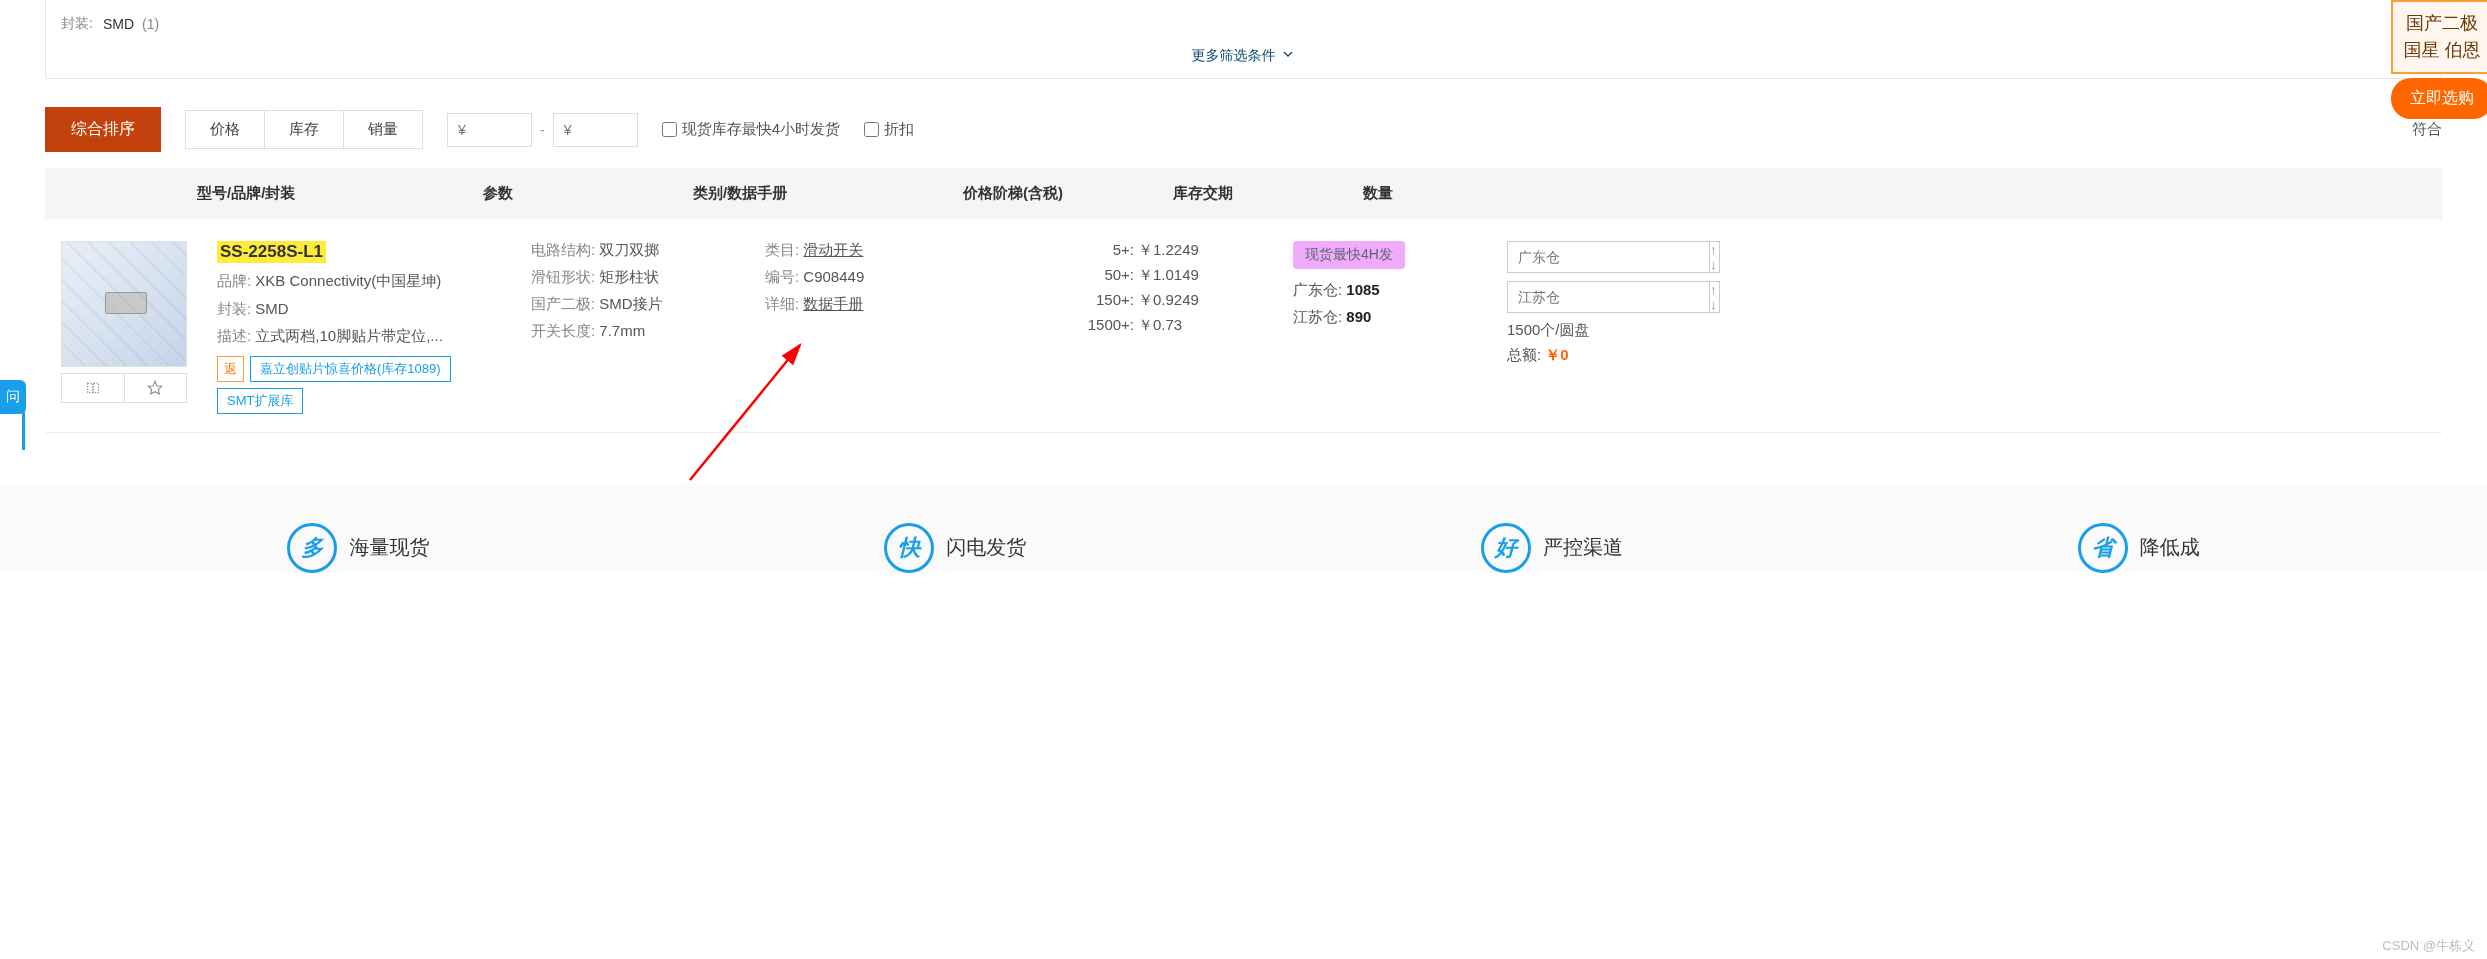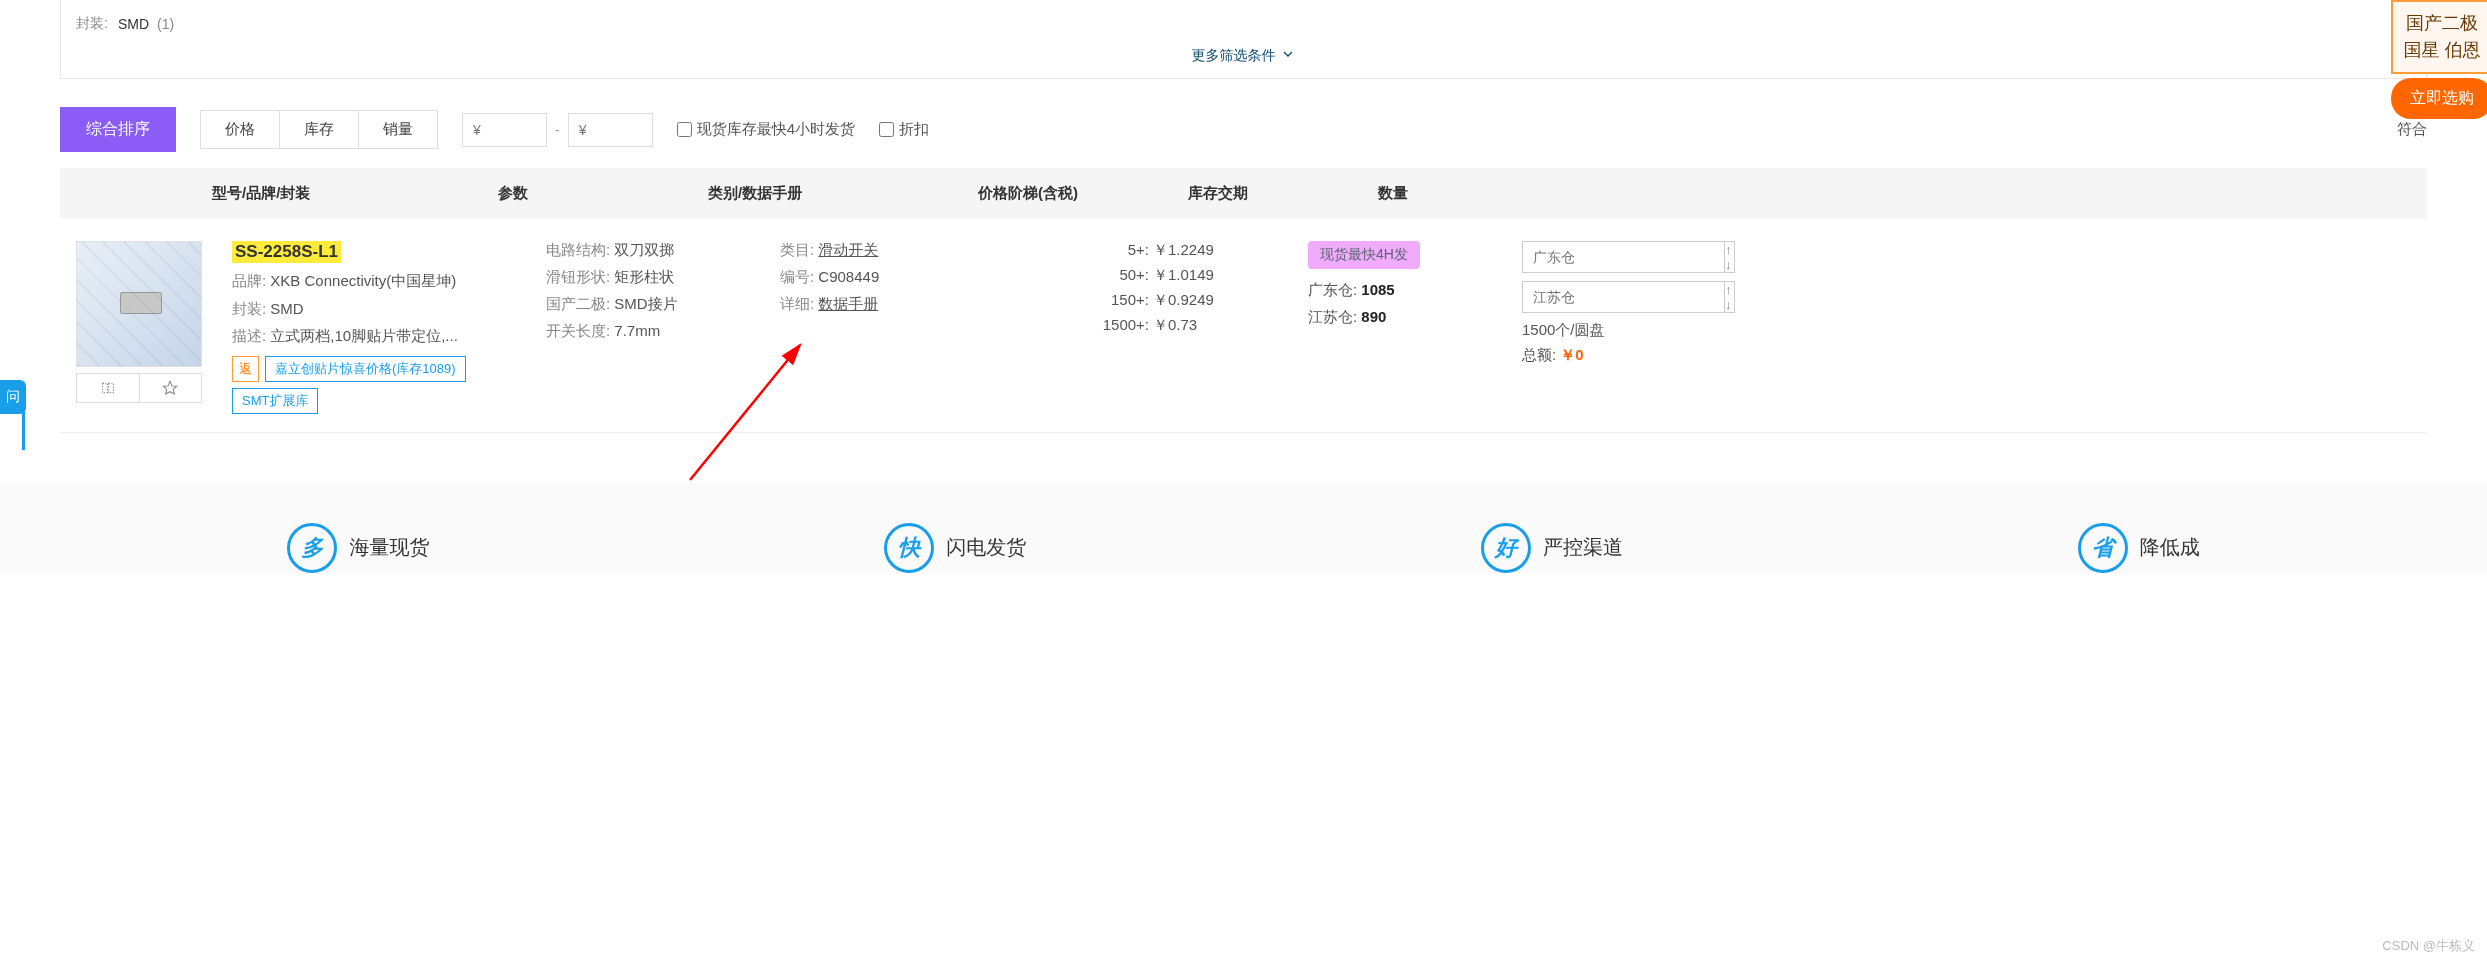--- a/index.html
+++ b/index.html
@@ -1,31 +1,31 @@
 <!DOCTYPE html>
 <html><head>
   <meta charset="utf-8">
   <style>
     * { margin: 0; padding: 0; box-sizing: border-box; }
     body { font-family: "Microsoft YaHei", "PingFang SC", sans-serif; background: #fff; color: #333; font-size: 14px; position: relative; overflow-x: hidden; }
     
-    .content-wrapper { padding: 0 60px; }
+    .content-wrapper { padding: 0 45px; }
     
     
     .filter-section { border: 1px solid #e6e6e6; padding: 10px 15px 5px 15px; border-top: none; background: #fff; }
     .filter-row { display: flex; align-items: center; color: #666; padding: 5px 0; }
     .filter-label { color: #888; margin-right: 10px; }
     .filter-value { color: #333; margin-right: 8px; }
     .filter-count { color: #888; }
     .more-filter { text-align: center; padding: 8px 0; color: #0c4a6e; cursor: pointer; display: flex; align-items: center; justify-content: center; }
     .more-filter .chevron { margin-left: 4px; }
     
     
     .sort-bar { display: flex; align-items: center; margin-top: 28px; background: #fff; }
-    .sort-main-btn { background: #8b5cf6; color: #fff; padding: 12px 26px; font-size: 16px; border: none; cursor: pointer; }
+    .sort-main-btn { background: #c2410c; color: #fff; padding: 12px 26px; font-size: 16px; border: none; cursor: pointer; }
     .sort-links { display: flex; border: 1px solid #ddd; margin-left: 24px; }
     .sort-link { padding: 9px 24px; border-right: 1px solid #ddd; color: #444; cursor: pointer; font-size: 15px; background: #fff; }
     .sort-link:last-child { border-right: none; }
     .price-range { display: flex; align-items: center; margin-left: 24px; }
     .price-input { width: 85px; padding: 8px 10px; border: 1px solid #ddd; font-size: 14px; color: #999; }
     .price-sep { margin: 0 8px; color: #999; }
     .check-group { display: flex; align-items: center; margin-left: 24px; color: #555; font-size: 15px; cursor: pointer; }
     .check-group input { width: 15px; height: 15px; margin-right: 5px; cursor: pointer; }
     .match-text { margin-left: auto; color: #555; font-size: 15px; }
     

